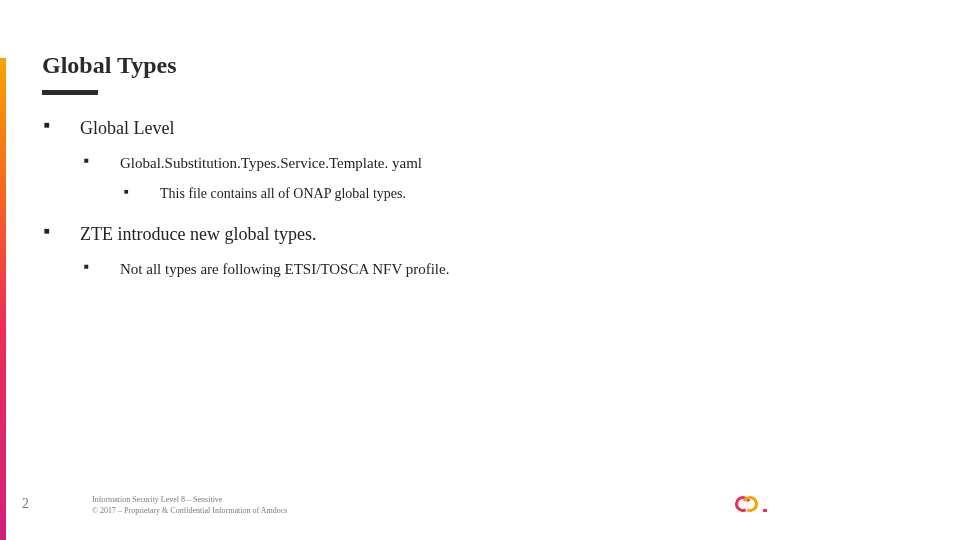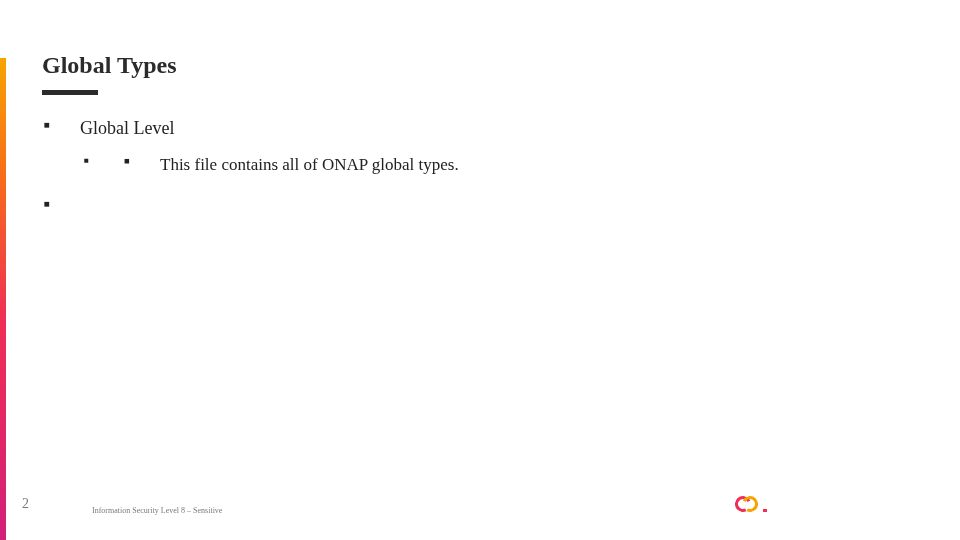--- a/index.html
+++ b/index.html
@@ -49,21 +49,21 @@
     position: absolute;
     left: -18px;
     top: 0.15em;
     font-size: 0.55em;
     color: #222;
   }
   .l1 > li { font-size: 18px; padding-left: 18px; margin-bottom: 22px; }
   .l2 { margin-top: 16px; }
   .l2 > li { font-size: 15px; padding-left: 18px; margin-left: 22px; margin-bottom: 16px; }
   .l3 { margin-top: 14px; }
-  .l3 > li { font-size: 17px; padding-left: 18px; margin-left: 22px; margin-bottom: 14px; }
+  .l3 > li { font-size: 14px; padding-left: 18px; margin-left: 22px; margin-bottom: 14px; }
   .bold { font-weight: 700; }
   .page-num {
     position: absolute;
     left: 22px;
     bottom: 28px;
     font-size: 14px;
     color: #7a7a7a;
   }
   .footer {
     position: absolute;
@@ -115,37 +115,45 @@
 
   <div class="title">Global Types</div>
   <div class="underline"></div>
 
   <div class="content">
     <ul class="l1">
       <li>
         <span>Global Level</span>
         <ul class="l2">
           <li>
+            <span>Global.Substitution.Types.Service.Template. yaml</span>
             <ul class="l3">
               <li>
                 <span>This file contains all of ONAP global types.</span>
               </li>
             </ul>
           </li>
         </ul>
       </li>
       <li>
+        <span>ZTE introduce new global types.</span>
+        <ul class="l2">
+          <li>
+            <span>Not all types are following ETSI/TOSCA NFV profile.</span>
+          </li>
+        </ul>
       </li>
     </ul>
   </div>
 
   <div class="page-num">2</div>
 
   <div class="footer">
     <div>Information Security Level 8 – Sensitive</div>
+    <div>© 2017 – Proprietary &amp; Confidential Information of Amdocs</div>
   </div>
 
   <div class="logo">
     <div class="c1"></div>
     <div class="c2"></div>
     <div class="dot"></div>
   </div>
 </div>
 
 </body></html>

